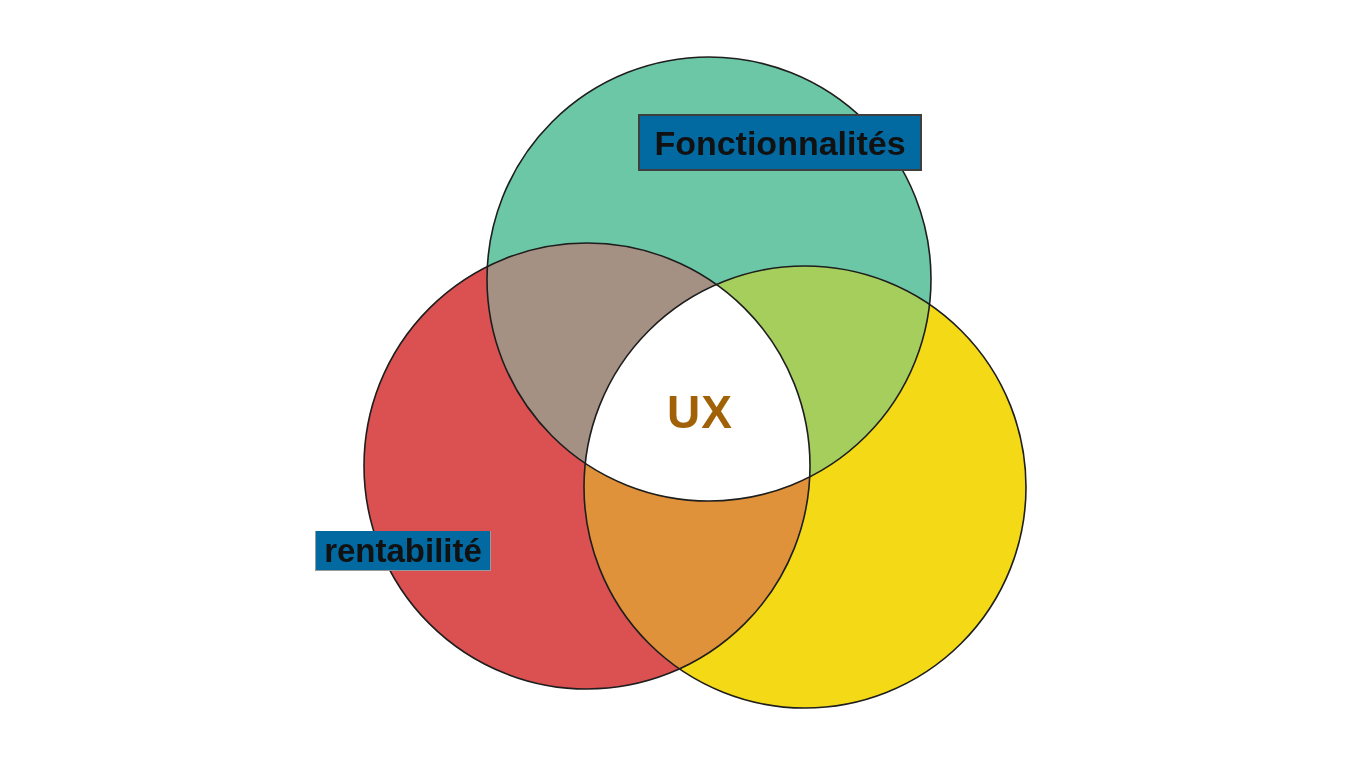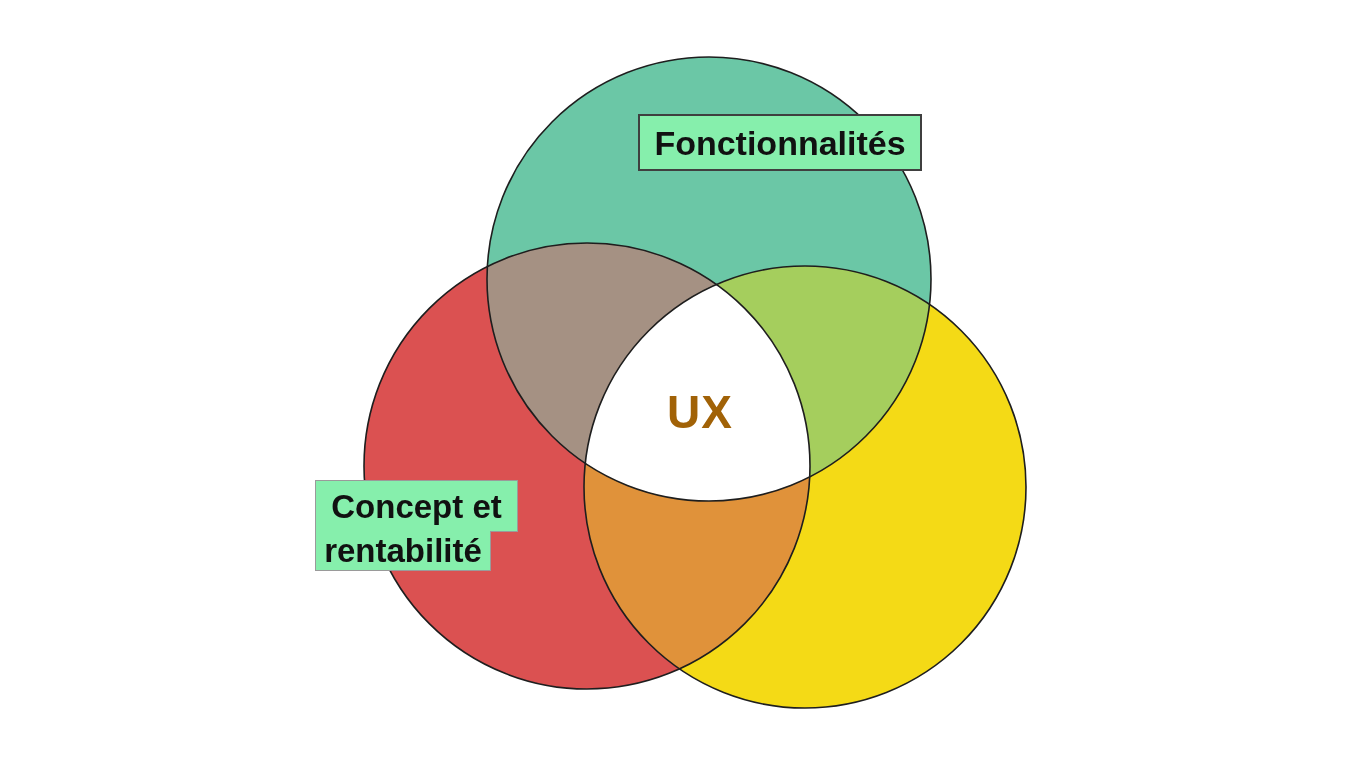--- a/index.html
+++ b/index.html
@@ -12,21 +12,21 @@
     overflow: hidden;
     font-family: "Liberation Sans", "DejaVu Sans", sans-serif;
   }
   .stage svg { position: absolute; left: 0; top: 0; }
 
   .vlabel {
     position: absolute;
     display: flex;
     align-items: center;
     justify-content: center;
-    background: #86efac;
+    background: #0369a1;
     color: #111111;
     font-weight: 700;
     font-size: 33px;
     line-height: 1;
     white-space: nowrap;
   }
   .vlabel.main-border { border: 2px solid #3f3f3f; }
   .vlabel.soft-border { border: 1.5px solid #9a9a9a; }
   .vlabel.soft-border.lower { border-top: none; }
 
@@ -96,19 +96,18 @@
 
     <g fill="none" stroke-width="1.6">
       <circle cx="709" cy="279" r="222" stroke="#1E1E1E"></circle>
       <circle cx="587" cy="466" r="223" stroke="#1E1E1E"></circle>
       <circle cx="805" cy="487" r="221" stroke="#1E1E1E"></circle>
     </g>
   </svg>
 
   <div class="vlabel main-border" id="lbl-fonctionnalites">Fonctionnalités</div>
 
-  <div class="vlabel soft-border" id="lbl-concept-1">Concept et</div>
   <div class="vlabel soft-border lower" id="lbl-concept-2">rentabilité</div>
 
 
   <div id="lbl-ux">UX</div>
 
 </div>
 
 </body></html>

